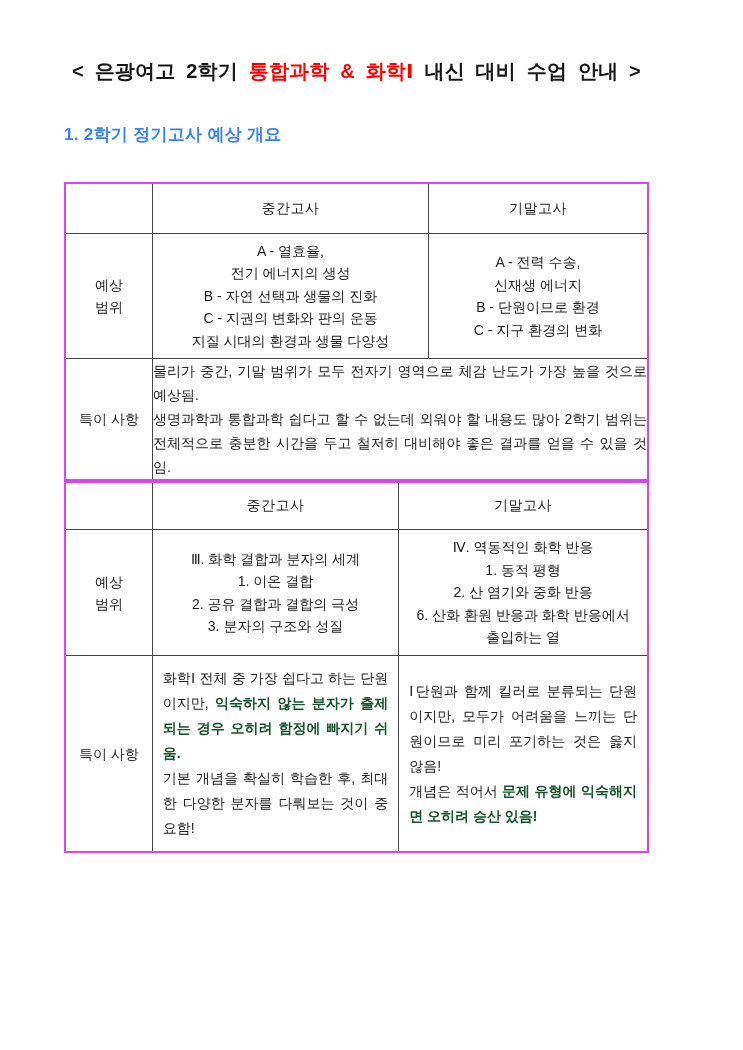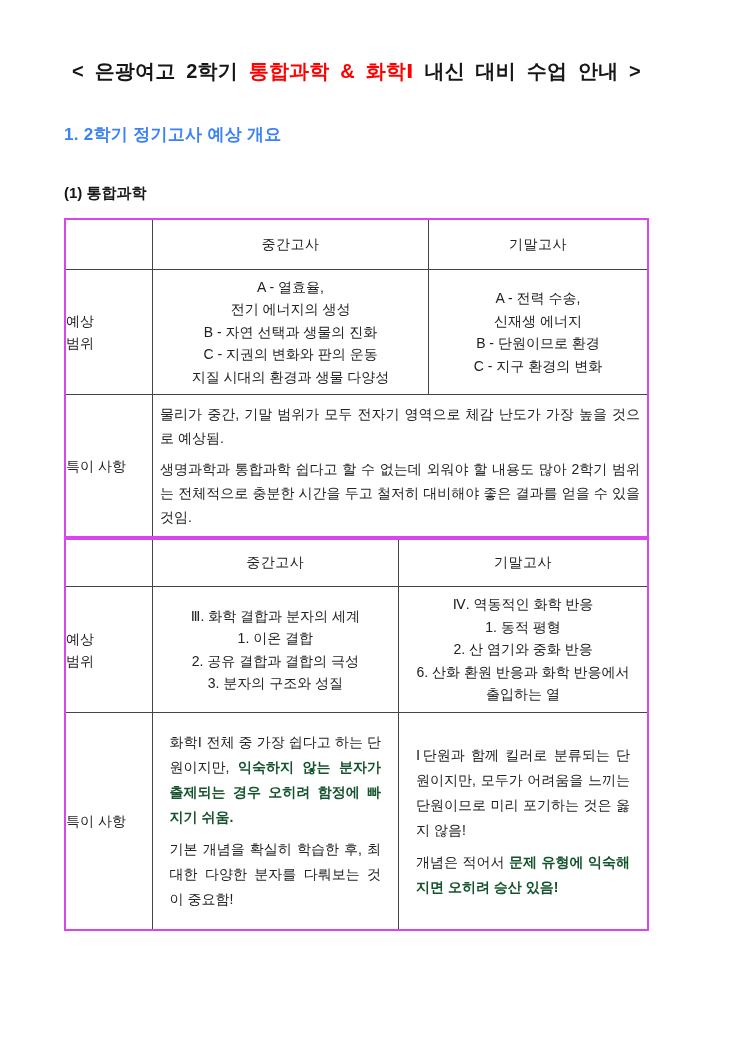--- a/index.html
+++ b/index.html
@@ -36,45 +36,44 @@
   table.grid td{
     border:1.5px solid #454545;vertical-align:middle;
     font-size:14px;color:#222222;padding:0;
   }
   .t1 .c1{width:91px;} .t1 .c2{width:288px;} .t1 .c3{width:229px;}
   .t2 .c1{width:91px;} .t2 .c2{width:257px;} .t2 .c3{width:260px;}
 
   td.hd{height:49px;text-align:center;letter-spacing:0.5px;}
   .t2 td.hd{height:46px;}
 
-  td.lbl{line-height:22px;}
+  td.lbl{text-align:center;line-height:22px;}
   td.ctr{text-align:center;line-height:22.5px;}
   .t1 tr.range td{height:124px;}
   .t1 tr.notes td{height:120px;}
   .t2 tr.range td{height:125px;}
   .t2 tr.notes td{height:152px;}
 
   td.note{
     padding:7px 12px;text-align:justify;word-break:break-all;
     line-height:24px;
   }
   .t2 td.note{padding:10px 10px;line-height:25px;}
-  td.note p{margin:7px;}
+  td.note p{margin:0;}
   .em{color:#14532d;font-weight:bold;}
 </style>
 </head>
 <body>
 
 <div class="doc">
 
   <h1 class="title"><span>&lt; 은광여고 2학기 </span><span class="hl">통합과학 &amp; 화학Ⅰ</span><span> 내신 대비 수업 안내 &gt;</span></h1>
 
   <h2 class="heading">1. 2학기 정기고사 예상 개요</h2>
 
-  <div class="caption">(1) 통합과학</div>
 
   <table class="grid t1">
     <colgroup>
         <col class="c1">
         <col class="c2">
         <col class="c3">
       </colgroup>
     <tbody>
       <tr>
         <td class="hd"></td>

